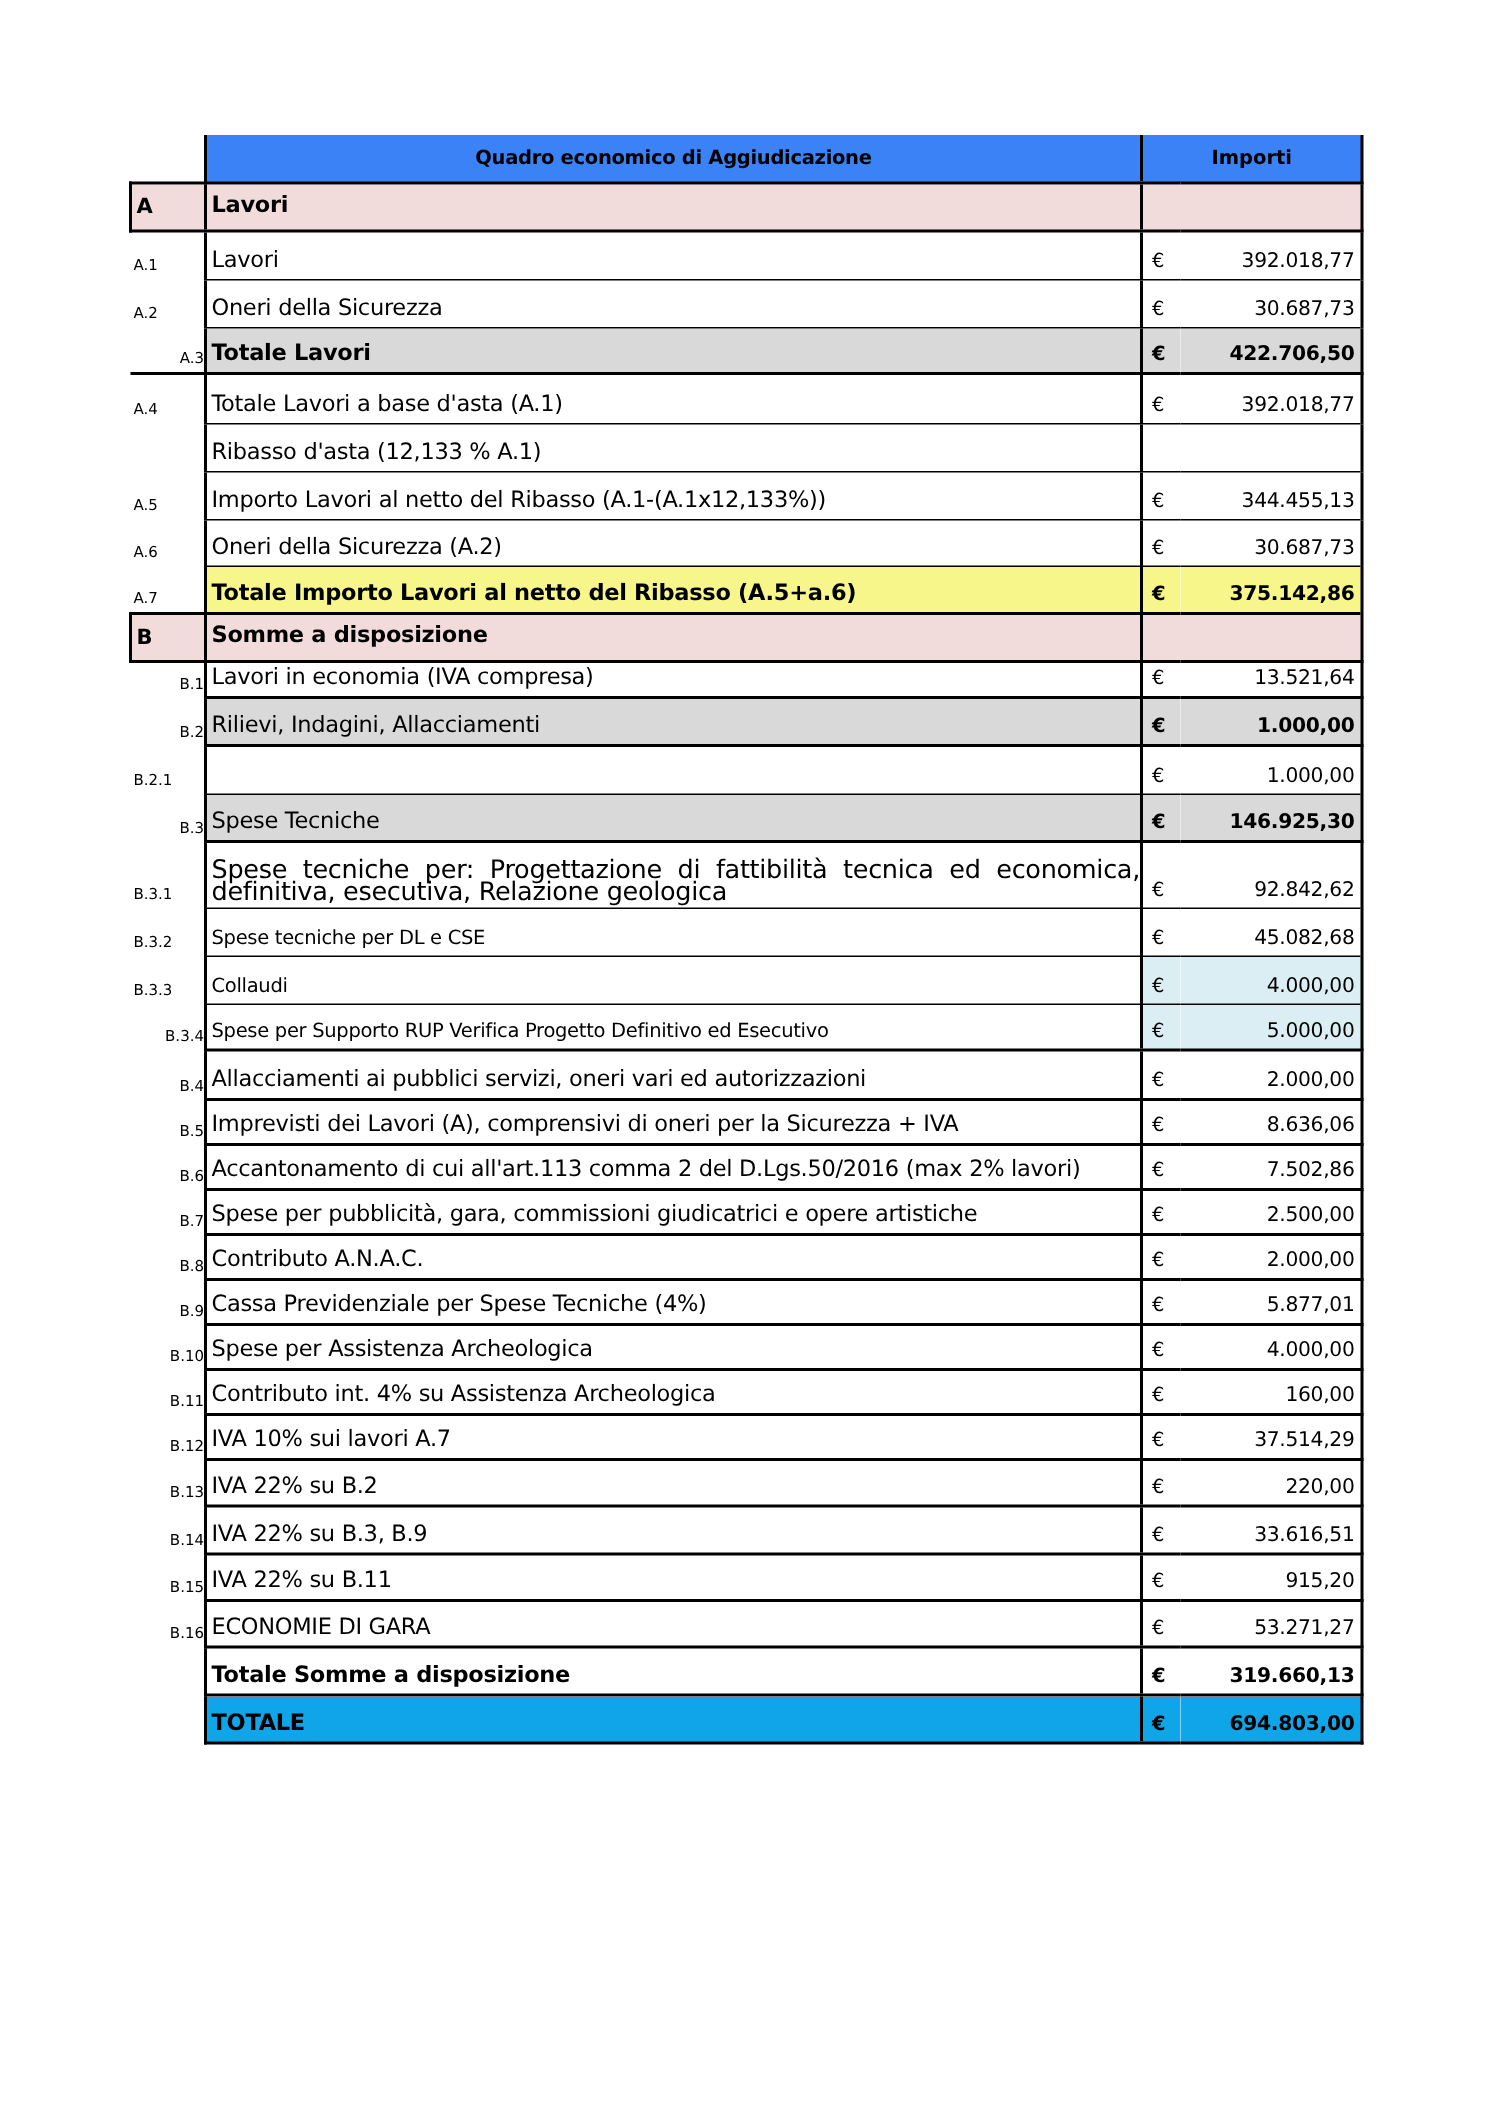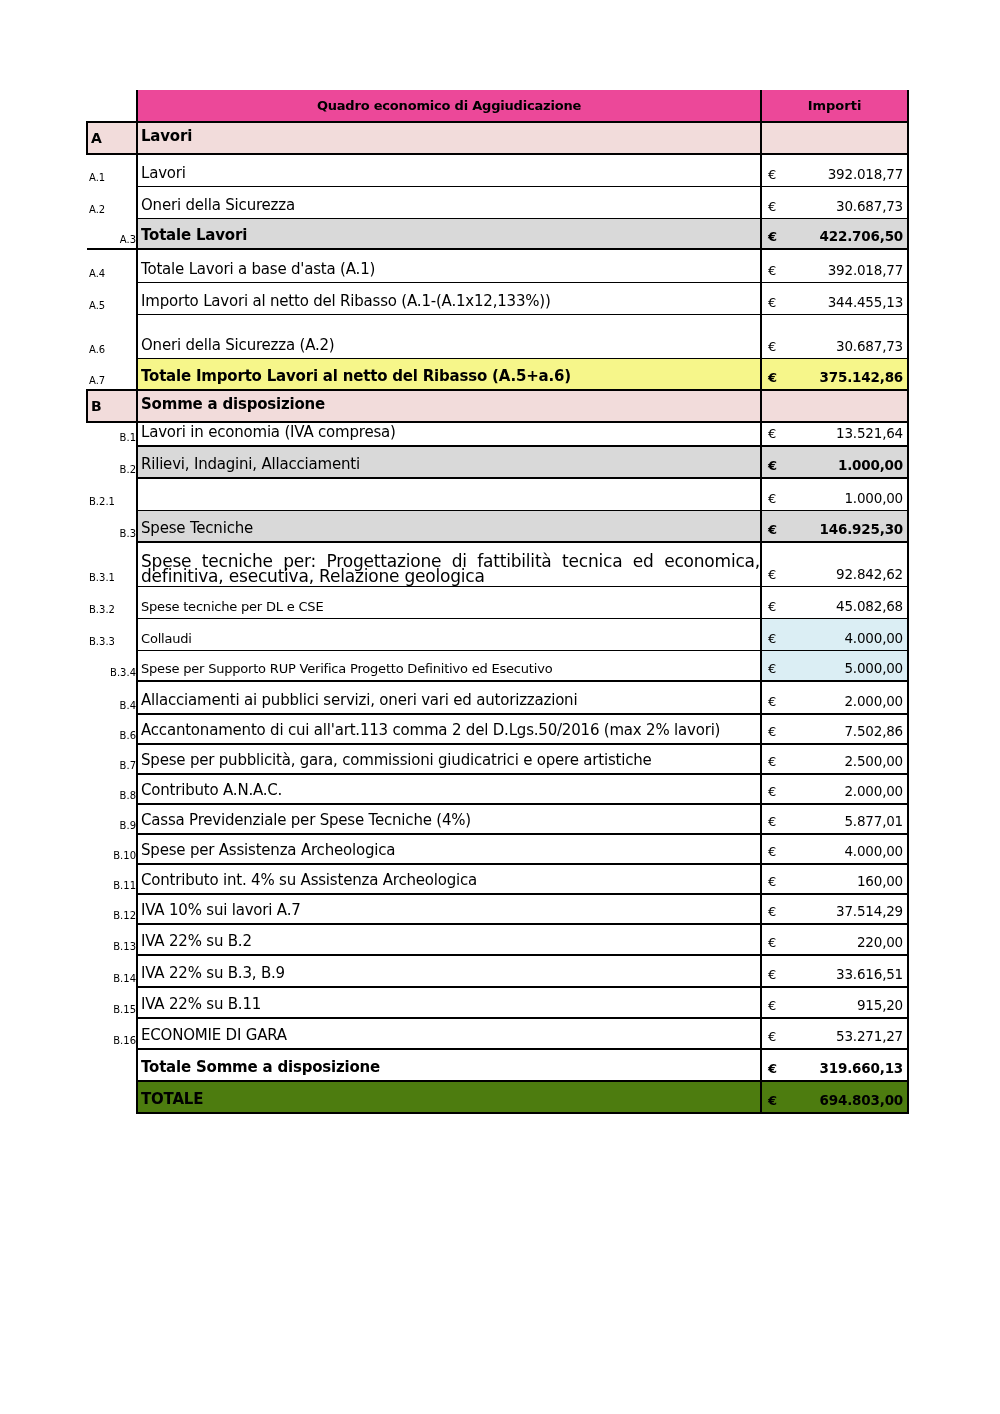--- a/index.html
+++ b/index.html
@@ -9,29 +9,29 @@
   col.c-code { width: 50px; }
   col.c-desc { width: 624px; }
   col.c-cur { width: 26px; }
   col.c-amt { width: 121px; }
   td { padding: 0; vertical-align: bottom; white-space: nowrap; overflow: hidden; }
   td.code { font-size: 10px; padding: 0 0 3px 2px; }
   td.desc { font-size: 15px; padding: 0 0 4px 3px; border-left: 2px solid #000; letter-spacing: -0.2px; }
   td.cur { font-size: 13px; padding: 0 0 4px 6px; border-left: 2px solid #000; }
   td.amt { font-size: 13.5px; padding: 0 4px 4px 0; text-align: right; border-right: 2px solid #000; letter-spacing: -0.2px; }
   tr.row td.desc, tr.row td.cur, tr.row td.amt { border-bottom: 1px solid #000; }
-  tr.header td.desc, tr.header td.cur { background: #ec4899; text-align: center; font-size: 13px; font-weight: 600; vertical-align: middle; padding: 0; border-bottom: 2px solid #000; }
+  tr.header td.desc, tr.header td.cur { background: #3b82f6; text-align: center; font-size: 13px; font-weight: 600; vertical-align: middle; padding: 0; border-bottom: 2px solid #000; }
   tr.header td.cur { border-right: 2px solid #000; margin-top: 38px; }
   tr.section td { background: #f2dcdb; font-weight: 700; font-size: 15px; vertical-align: middle; border-top: 2px solid #000; border-bottom: 2px solid #000; }
   tr.section td.code { border-left: 2px solid #000; font-size: 14px; padding: 0 0 0 3px; }
   tr.section td.cur { border-right: 2px solid #000; }
   tr.grey td.desc, tr.grey td.cur, tr.grey td.amt { background: #d9d9d9; }
   tr.yellow td.desc, tr.yellow td.cur, tr.yellow td.amt { background: #f6f68a; }
   tr.blue td.cur, tr.blue td.amt { background: #dbeef4; }
-  tr.pink td.desc, tr.pink td.cur, tr.pink td.amt { background: #4d7c0f; }
+  tr.pink td.desc, tr.pink td.cur, tr.pink td.amt { background: #0ea5e9; }
   tr.bold td.desc { font-weight: 700; }
   tr.bold td.cur, tr.bold td.amt { font-weight: 700; }
   tr.thick-bottom td.desc, tr.thick-bottom td.cur, tr.thick-bottom td.amt { border-bottom: 2px solid #000; }
   tr.thick-bottom td.code { border-bottom: 2px solid #000; text-align: right; }
   td.desc.small { font-size: 13px; }
   td.desc.wrap { white-space: normal; line-height: 15px; font-size: 17px; text-align: justify; text-align-last: left; padding-bottom: 2px; }
   tr.last td.desc, tr.last td.cur, tr.last td.amt { border-bottom: 2px solid #000; }
 </style>
 </head>
 <body>
@@ -75,26 +75,32 @@
       <td class="cur">€</td>
       <td class="amt">422.706,50</td>
     </tr>
     <tr class="row" style="height:33px">
       <td class="code">A.4</td>
       <td class="desc">Totale Lavori a base d'asta (A.1)</td>
       <td class="cur">€</td>
       <td class="amt">392.018,77</td>
     </tr>
     <tr class="row" style="height:32px">
+      <td class="code"></td>
+      <td class="desc">Ribasso d'asta (12,133 % A.1)</td>
+      <td class="cur"></td>
+      <td class="amt"></td>
+    </tr>
+    <tr class="row" style="height:32px">
       <td class="code">A.5</td>
       <td class="desc">Importo Lavori al netto del Ribasso (A.1-(A.1x12,133%))</td>
       <td class="cur">€</td>
       <td class="amt">344.455,13</td>
     </tr>
-    <tr class="row" style="height:44px">
+    <tr class="row" style="height:31px">
       <td class="code">A.6</td>
       <td class="desc">Oneri della Sicurezza (A.2)</td>
       <td class="cur">€</td>
       <td class="amt">30.687,73</td>
     </tr>
     <tr class="row yellow bold" style="height:32px">
       <td class="code" style="font-weight:400">A.7</td>
       <td class="desc">Totale Importo Lavori al netto del Ribasso (A.5+a.6)</td>
       <td class="cur">€</td>
       <td class="amt">375.142,86</td>
@@ -154,20 +160,26 @@
       <td class="cur">€</td>
       <td class="amt">5.000,00</td>
     </tr>
     <tr class="row thick-bottom" style="height:33px">
       <td class="code" style="border-bottom:none">B.4</td>
       <td class="desc">Allacciamenti ai pubblici servizi, oneri vari ed autorizzazioni</td>
       <td class="cur">€</td>
       <td class="amt">2.000,00</td>
     </tr>
     <tr class="row thick-bottom" style="height:30px">
+      <td class="code" style="border-bottom:none">B.5</td>
+      <td class="desc">Imprevisti dei Lavori (A), comprensivi di oneri per la Sicurezza + IVA</td>
+      <td class="cur">€</td>
+      <td class="amt">8.636,06</td>
+    </tr>
+    <tr class="row thick-bottom" style="height:30px">
       <td class="code" style="border-bottom:none">B.6</td>
       <td class="desc">Accantonamento di cui all'art.113 comma 2 del D.Lgs.50/2016 (max 2% lavori)</td>
       <td class="cur">€</td>
       <td class="amt">7.502,86</td>
     </tr>
     <tr class="row thick-bottom" style="height:30px">
       <td class="code" style="border-bottom:none">B.7</td>
       <td class="desc">Spese per pubblicità, gara, commissioni giudicatrici e opere artistiche</td>
       <td class="cur">€</td>
       <td class="amt">2.500,00</td>

